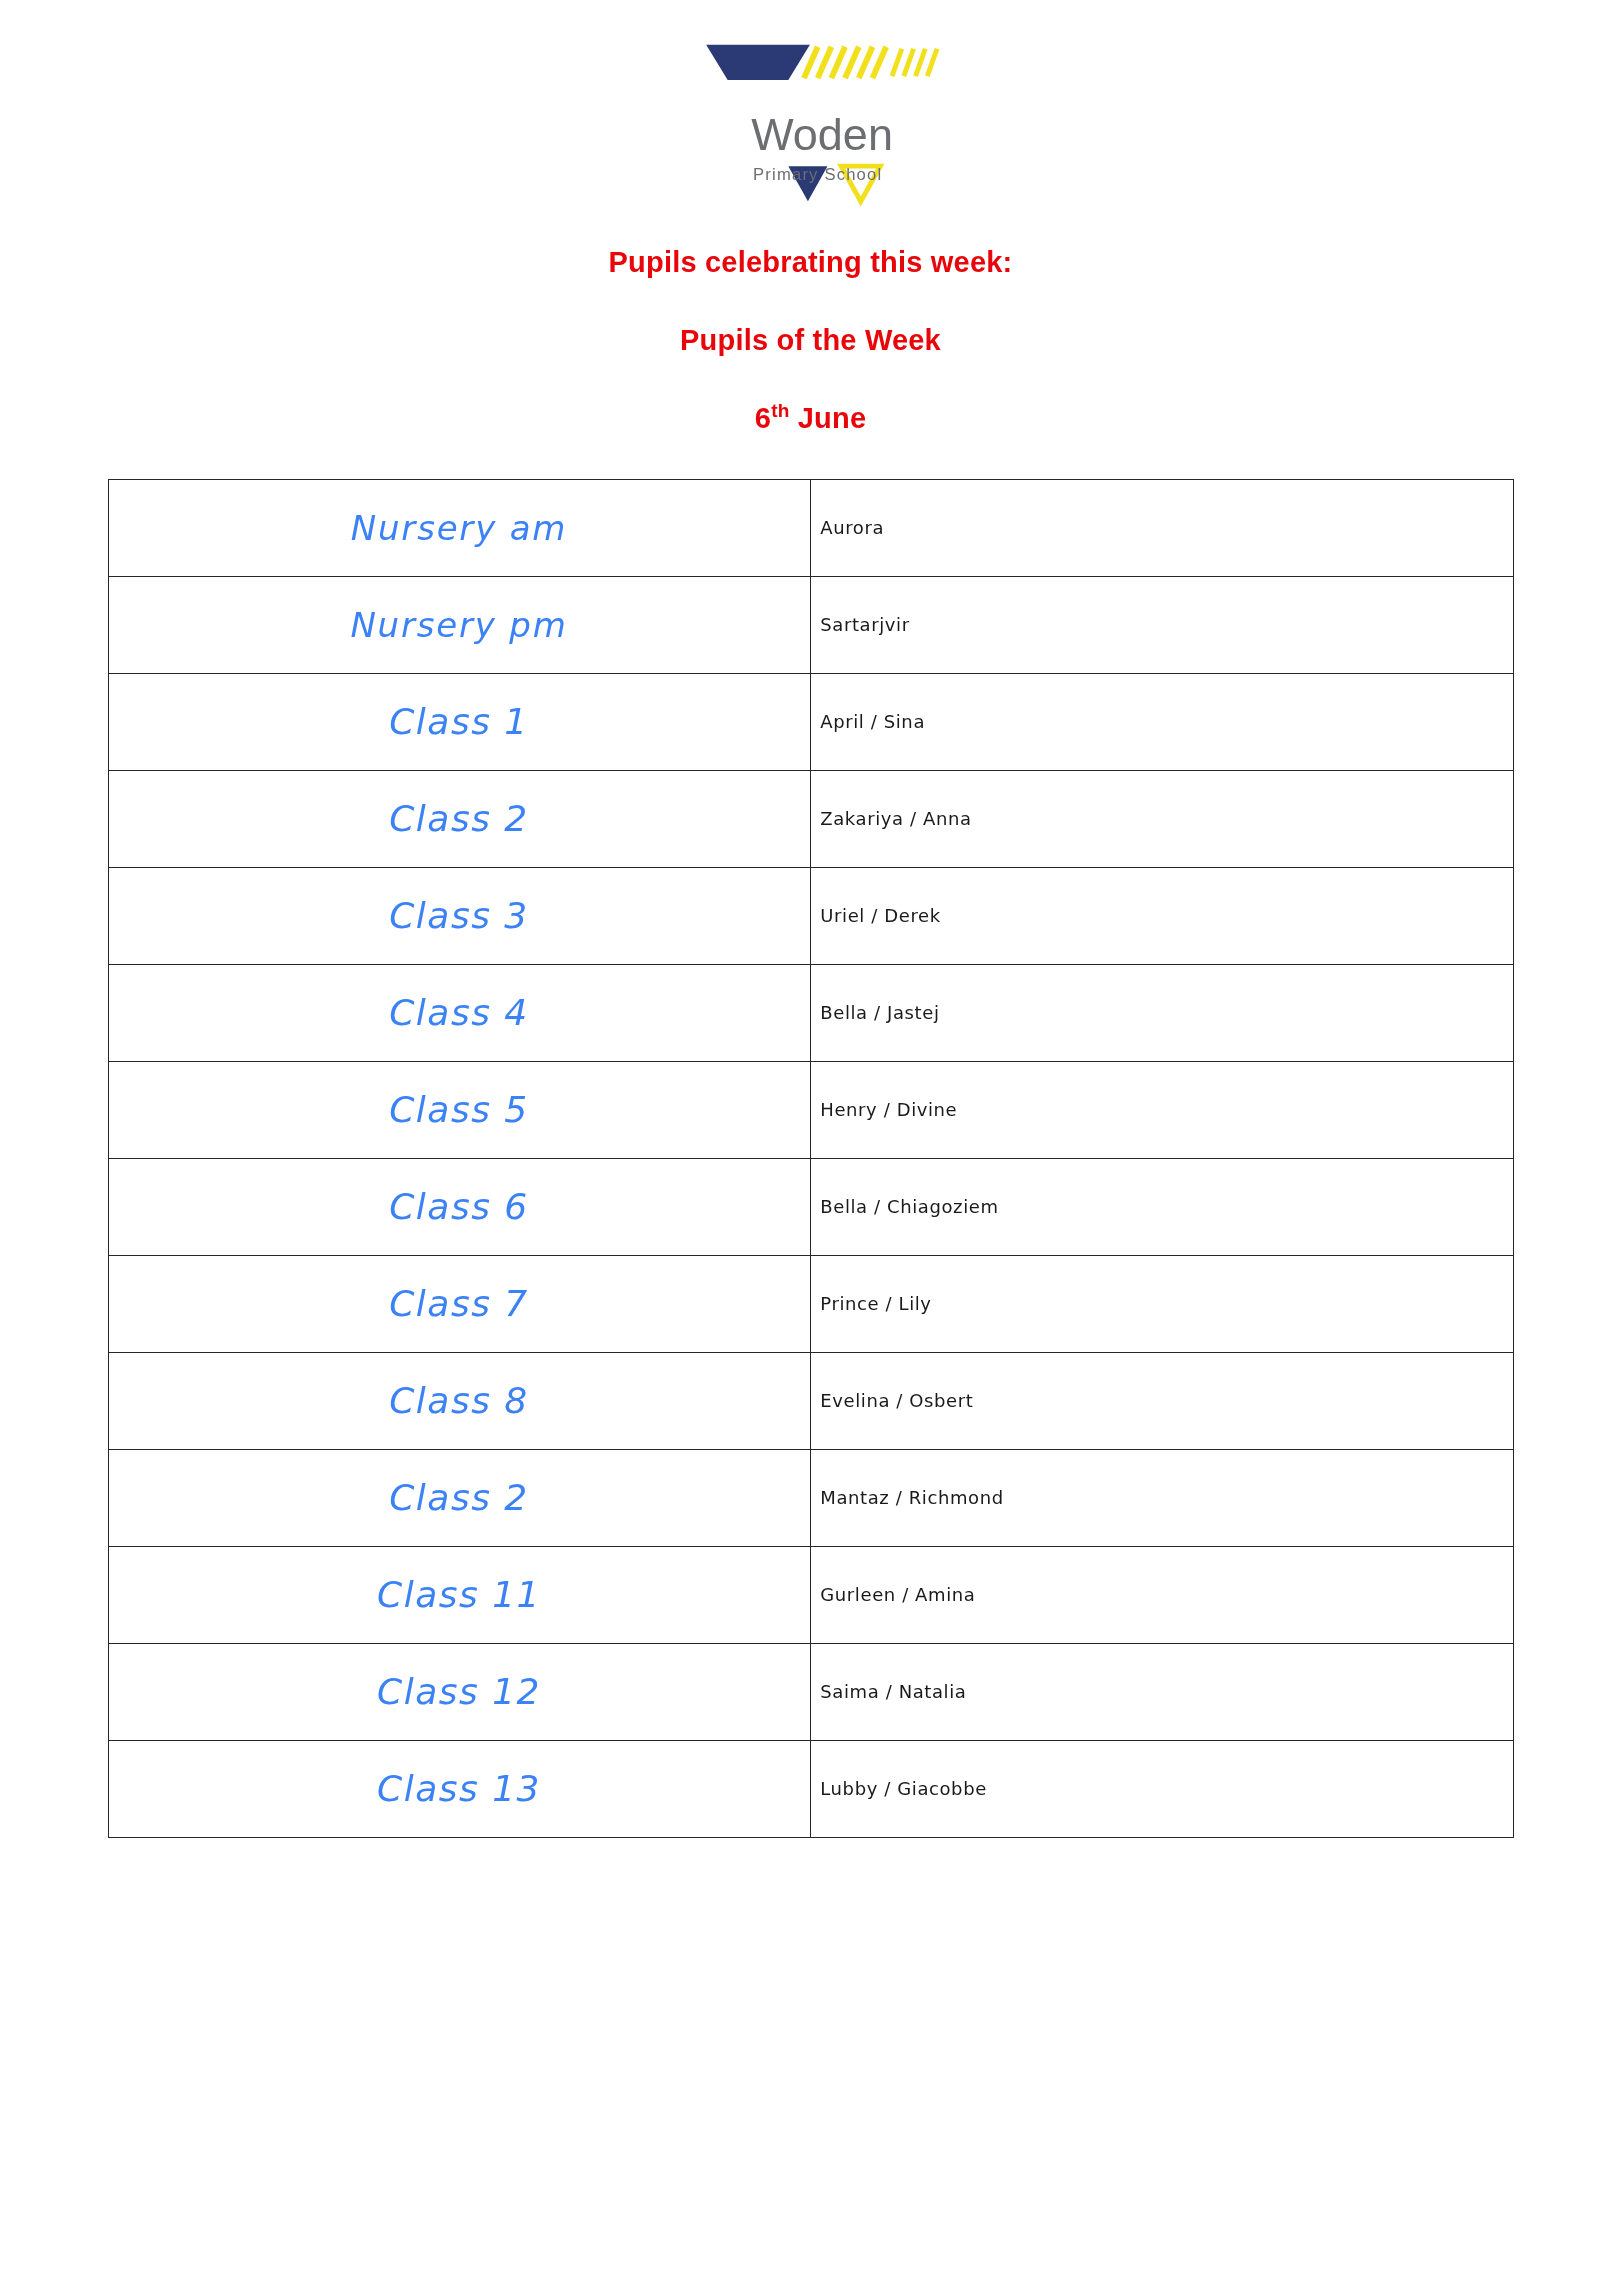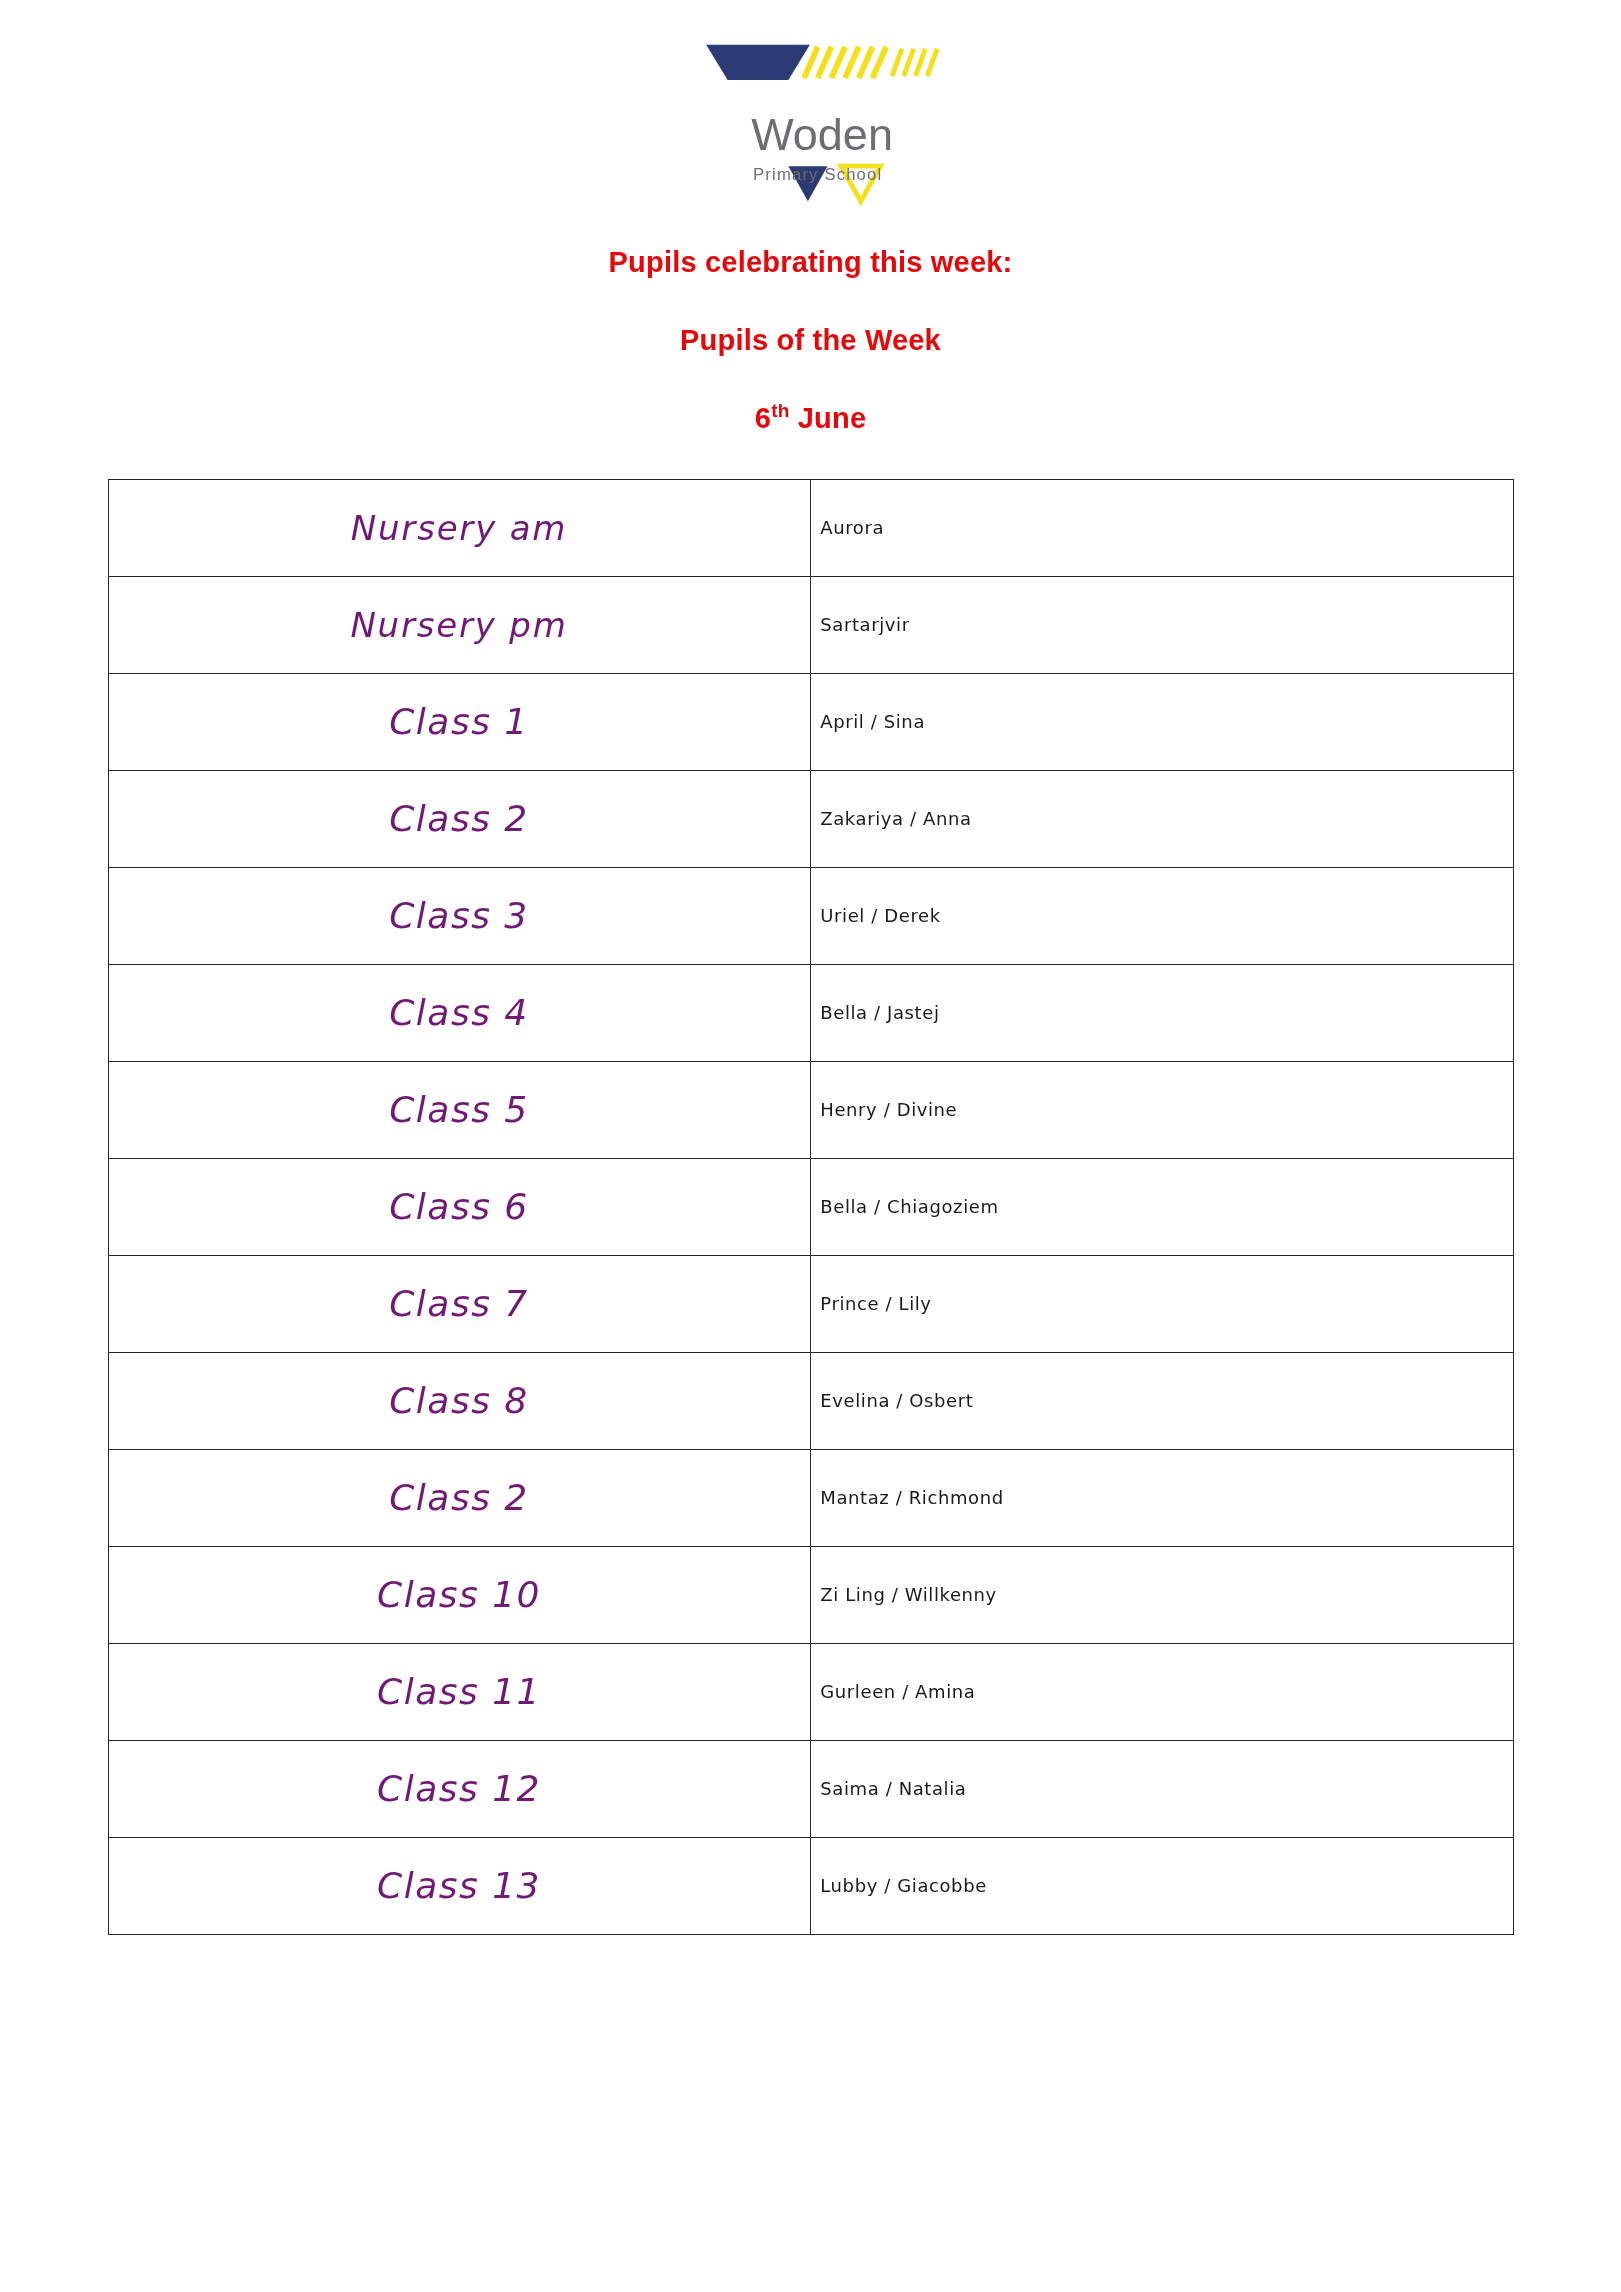--- a/index.html
+++ b/index.html
@@ -72,21 +72,21 @@
   table.pupils td {
     border: 1.6px solid #262626;
     height: 97px;
     vertical-align: middle;
     padding: 0 9.8px;
     box-sizing: border-box;
   }
   td.class-cell {
     width: 702px;
     text-align: center;
-    color: #701a75;
+    color: #3b82f6;
     font-family: "DejaVu Sans", sans-serif;
     font-size: 36px;
     font-style: italic;
     letter-spacing: 1.5px;
   }
   td.class-cell.nursery {
     font-size: 34px;
     letter-spacing: 1.8px;
   }
   td.name-cell {
@@ -182,24 +182,20 @@
         </tr>
         <tr>
           <td class="class-cell">Class 8</td>
           <td class="name-cell">Evelina / Osbert</td>
         </tr>
         <tr>
           <td class="class-cell">Class 2</td>
           <td class="name-cell">Mantaz / Richmond</td>
         </tr>
         <tr>
-          <td class="class-cell">Class 10</td>
-          <td class="name-cell">Zi Ling / Willkenny</td>
-        </tr>
-        <tr>
           <td class="class-cell">Class 11</td>
           <td class="name-cell">Gurleen / Amina</td>
         </tr>
         <tr>
           <td class="class-cell">Class 12</td>
           <td class="name-cell">Saima / Natalia</td>
         </tr>
         <tr>
           <td class="class-cell">Class 13</td>
           <td class="name-cell">Lubby / Giacobbe</td>

